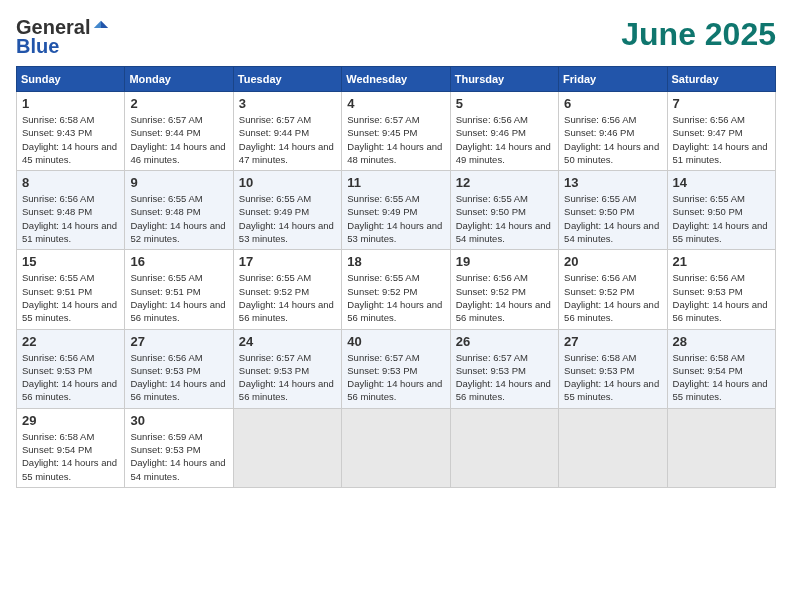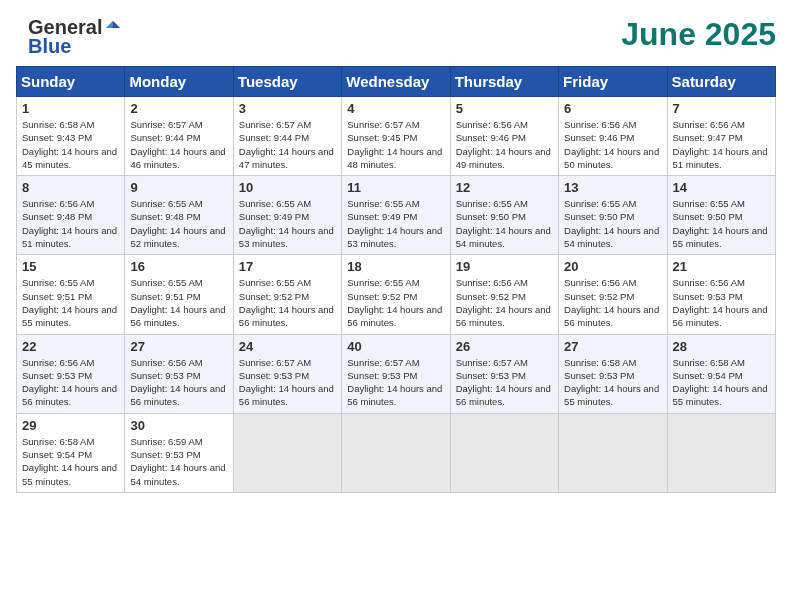--- a/index.html
+++ b/index.html
@@ -8,21 +8,20 @@
       background: #fff;
       width: 792px;
       min-height: 612px;
       padding: 16px;
     }
     .header-area {
       display: flex;
       justify-content: space-between;
       align-items: flex-start;
       margin-bottom: 8px;
-      margin-left: 12px;
     }
     .logo {
       display: flex;
       flex-direction: column;
       align-items: flex-start;
     }
     .logo-text {
       display: flex;
       align-items: center;
     }
@@ -53,21 +52,21 @@
       font-size: 14px;
       color: #555;
     }
     .calendar {
       width: 100%;
       border-collapse: collapse;
     }
     .calendar th {
       background: #2255aa;
       color: #fff;
-      font-size: 15px;
+      font-size: 11px;
       font-weight: bold;
       padding: 6px 4px;
       text-align: left;
       border: 1px solid #1a4488;
     }
     .calendar td {
       vertical-align: top;
       border: 1px solid #ccc;
       padding: 4px 5px;
       width: 107px;

